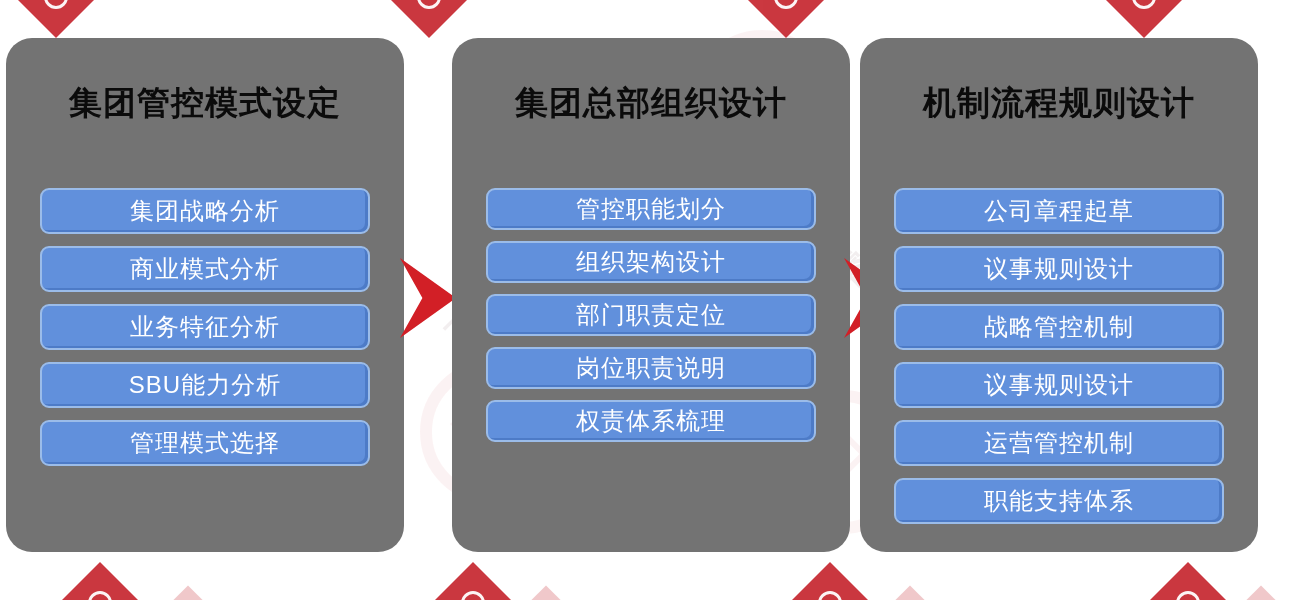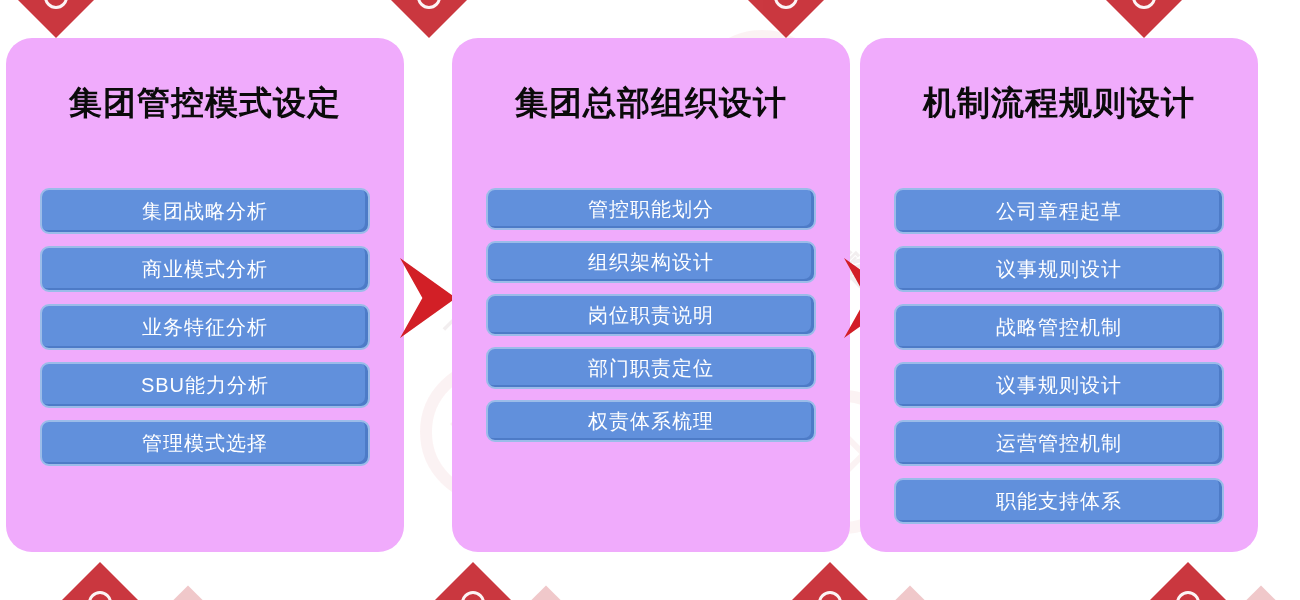--- a/index.html
+++ b/index.html
@@ -7,21 +7,21 @@
     width:1300px;height:600px;
     background:#ffffff;
     font-family:"Liberation Sans","DejaVu Sans",sans-serif;
     overflow:hidden;
   }
   .stage{position:relative;width:1300px;height:600px;overflow:hidden;}
 
   
   .panel{
     position:absolute;top:38px;height:514px;width:398px;
-    background:#f0abfc;border-radius:26px;
+    background:#737373;border-radius:26px;
   }
   .panel.p1{left:6px;}
   .panel.p2{left:452px;}
   .panel.p3{left:860px;}
 
   .panel-title{
     margin:46px 0 0 0;
     text-align:center;
     font-size:33px;line-height:1.15;
     font-weight:bold;color:#0b0b0b;
@@ -34,21 +34,21 @@
   }
   .items.six{gap:12px;}
   .items.five{gap:11px;}
 
   .btn{
     display:flex;align-items:center;justify-content:center;
     background:#6190dc;
     border:2px solid #9bbce9;
     box-shadow:inset -3px -2px 0 rgba(40,85,160,0.35);
     border-radius:9px;
-    color:#ffffff;font-size:20px;letter-spacing:1px;
+    color:#ffffff;font-size:24px;letter-spacing:1px;
     box-sizing:border-box;
   }
   .items.six .btn{height:46px;}
   .items.five .btn{height:42px;}
 
   
   .arrow{
     position:absolute;top:258px;width:56px;height:80px;
     background:#d21f26;
     clip-path:polygon(0 0,100% 50%,0 100%,40% 50%);
@@ -134,22 +134,22 @@
     </div>
   </section>
 
   <div class="arrow a1"></div>
 
   <section class="panel p2">
     <h2 class="panel-title">集团总部组织设计</h2>
     <div class="items five">
       <div class="btn">管控职能划分</div>
       <div class="btn">组织架构设计</div>
+      <div class="btn">部门职责定位</div>
       <div class="btn">岗位职责说明</div>
-      <div class="btn">部门职责定位</div>
       <div class="btn">权责体系梳理</div>
     </div>
   </section>
 
   <div class="arrow a2"></div>
 
   <section class="panel p3">
     <h2 class="panel-title">机制流程规则设计</h2>
     <div class="items six">
       <div class="btn">公司章程起草</div>

